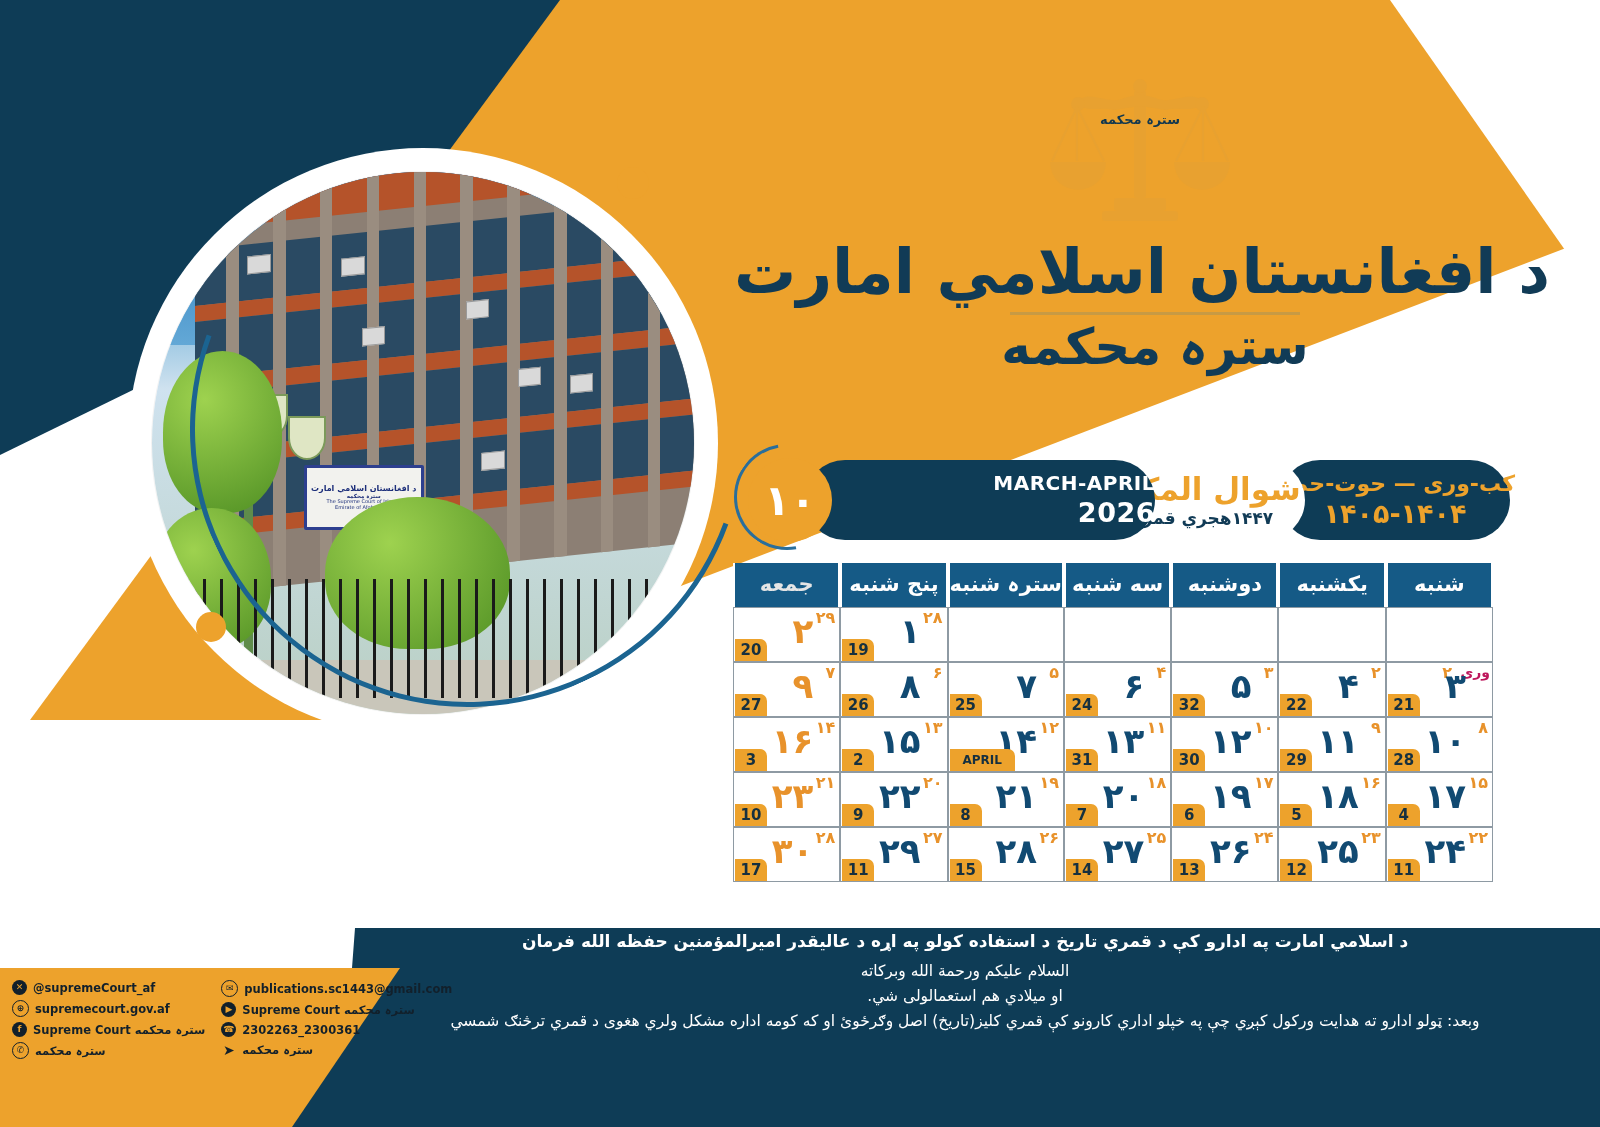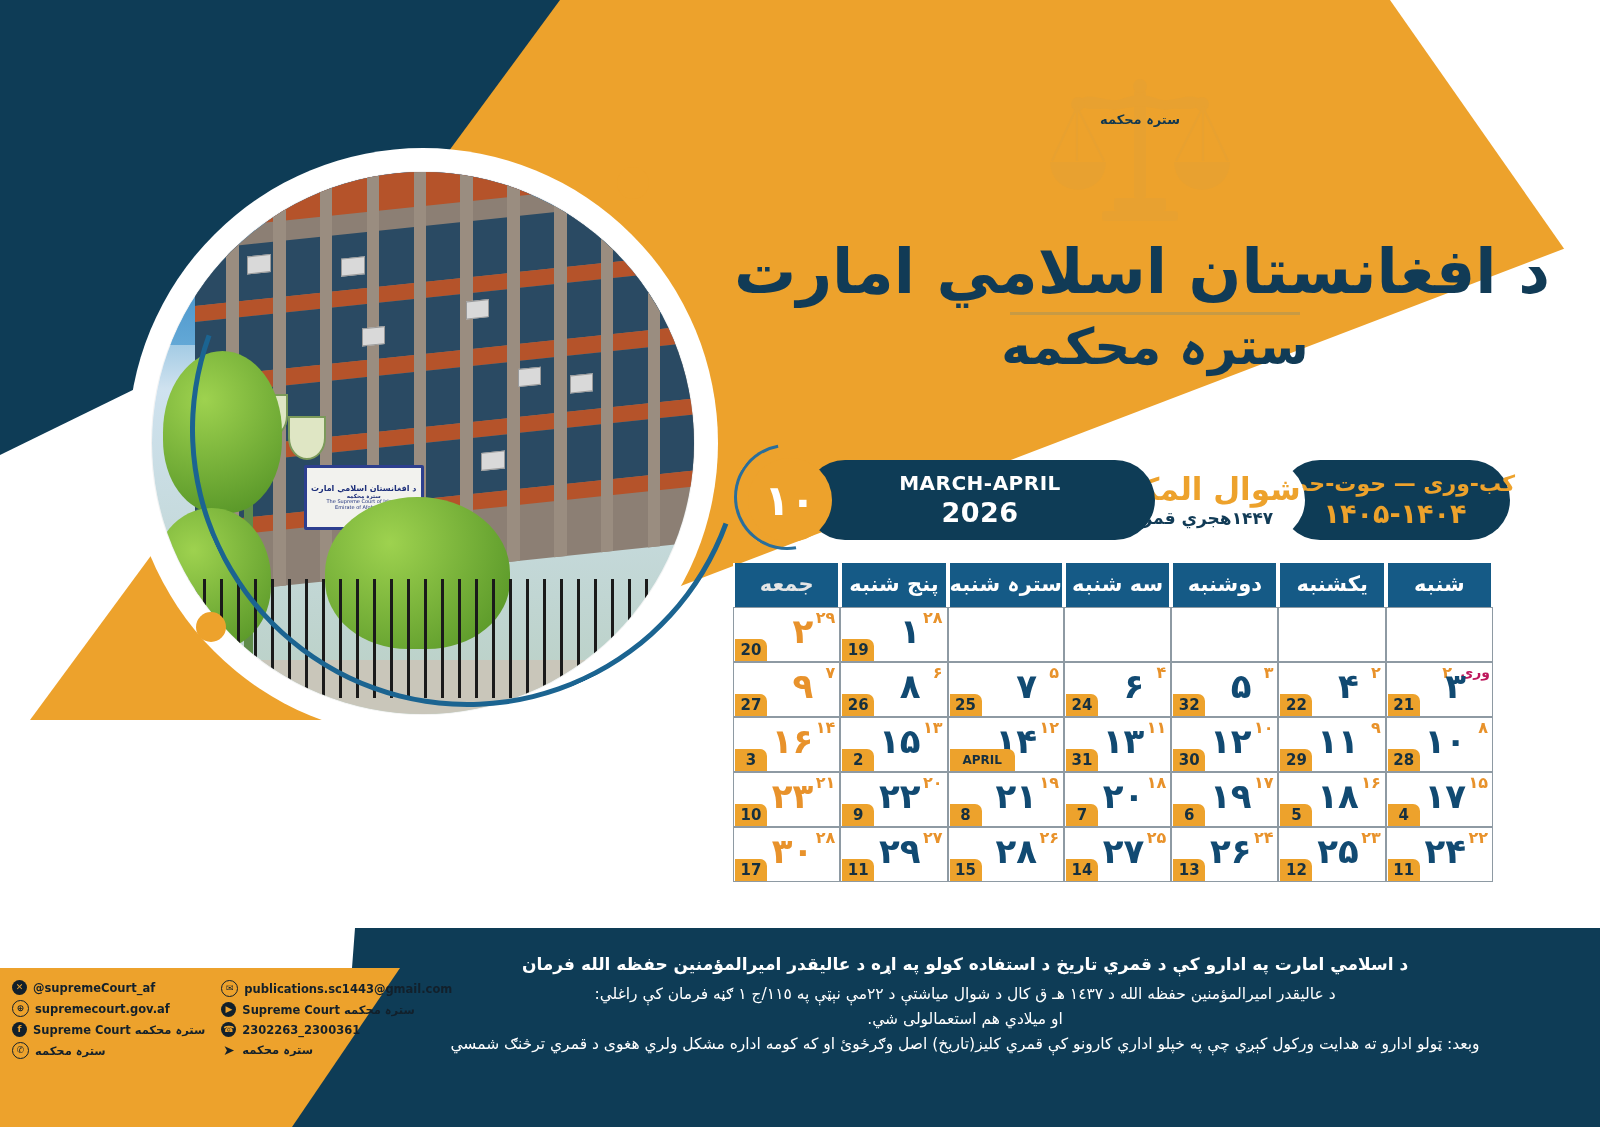--- a/index.html
+++ b/index.html
@@ -121,21 +121,21 @@
   #month-pill-mid{
     position:absolute;right:205px;top:5px;width:210px;height:80px;
     background:#ffffff;border-radius:40px;
     display:flex;flex-direction:column;align-items:center;justify-content:center;
   }
   #month-pill-mid .l1{font-size:31px;font-weight:bold;color:#eda22c;line-height:1.2;white-space:nowrap;}
   #month-pill-mid .l2{font-size:17px;font-weight:bold;color:#113b56;line-height:1.25;white-space:nowrap;}
   #month-pill-left{
     position:absolute;left:60px;top:5px;width:350px;height:80px;
     background:#0e3c56;border-radius:40px;
-    display:flex;flex-direction:column;align-items:center;justify-content:center;
+    display:flex;flex-direction:column;align-items:flex-start;justify-content:center;
     color:#ffffff;
   }
   #month-pill-left .l1{font-size:20px;font-weight:bold;letter-spacing:.5px;line-height:1.35;direction:ltr;}
   #month-pill-left .l2{font-size:27px;font-weight:bold;letter-spacing:.5px;line-height:1.2;direction:ltr;}
   #month-badge{
     position:absolute;left:3px;top:3px;width:84px;height:84px;border-radius:50%;
     background:#eda22c;color:#ffffff;font-size:42px;font-weight:bold;
     display:flex;align-items:center;justify-content:center;z-index:2;
   }
   #month-badge-arc{
@@ -178,21 +178,21 @@
     padding:0 3px;border-radius:0 7px 0 0;direction:ltr;
   }
   .greg.wide{font-size:12px;letter-spacing:0;padding:0 13px;}
   .mlabel{
     position:absolute;right:2px;top:1px;font-size:14px;font-weight:bold;
     color:#be185d;direction:rtl;
   }
 
   
   #footer-text{
-    position:absolute;left:350px;top:952px;width:1230px;z-index:6;
+    position:absolute;left:350px;top:929px;width:1230px;z-index:6;
     color:#ffffff;text-align:center;direction:rtl;
   }
   #footer-text .ftitle{font-size:17px;font-weight:bold;line-height:1.5;margin-bottom:4px;}
   #footer-text .fline{font-size:15.5px;line-height:1.62;}
 
   
   #contacts{
     position:absolute;left:12px;top:980px;width:330px;z-index:6;
     display:flex;gap:16px;direction:ltr;
   }
@@ -478,21 +478,21 @@
       <span class="greg">17</span>
     </div>
   </div>
 
 <div id="footer-navy"></div>
 <div id="footer-orange"></div>
 
 <div id="footer-text">
   <div class="ftitle">د اسلامي امارت په ادارو کې د قمري تاریخ د استفاده کولو په اړه د عالیقدر امیرالمؤمنین حفظه الله فرمان</div>
   <div id="footer-lines">
-      <div class="fline">د عالیقدر امیرالمؤمنین حفظه الله د ١٤٣٧ هـ ق کال د شوال میاشتې د ٢٢مې نېټې په ١١٥/ج ١ ګڼه فرمان کې راغلي:</div>
+      <div class="fline">السلام علیکم ورحمة الله وبرکاته</div>
       <div class="fline">او میلادي هم استعمالولی شي.</div>
       <div class="fline">وبعد: ټولو ادارو ته هدایت ورکول کېږي چې په خپلو اداري کارونو کې قمري کلیز(تاریخ) اصل وګرځوئ او که کومه اداره  مشکل ولري هغوی د قمري ترڅنګ شمسي</div>
     </div>
 </div>
 
 <div id="contacts">
   <div class="ccol" id="contact-col-1">
       <div class="crow">
         <span class="cicon">✕</span>
         <span class="ctext">@supremeCourt_af</span>

